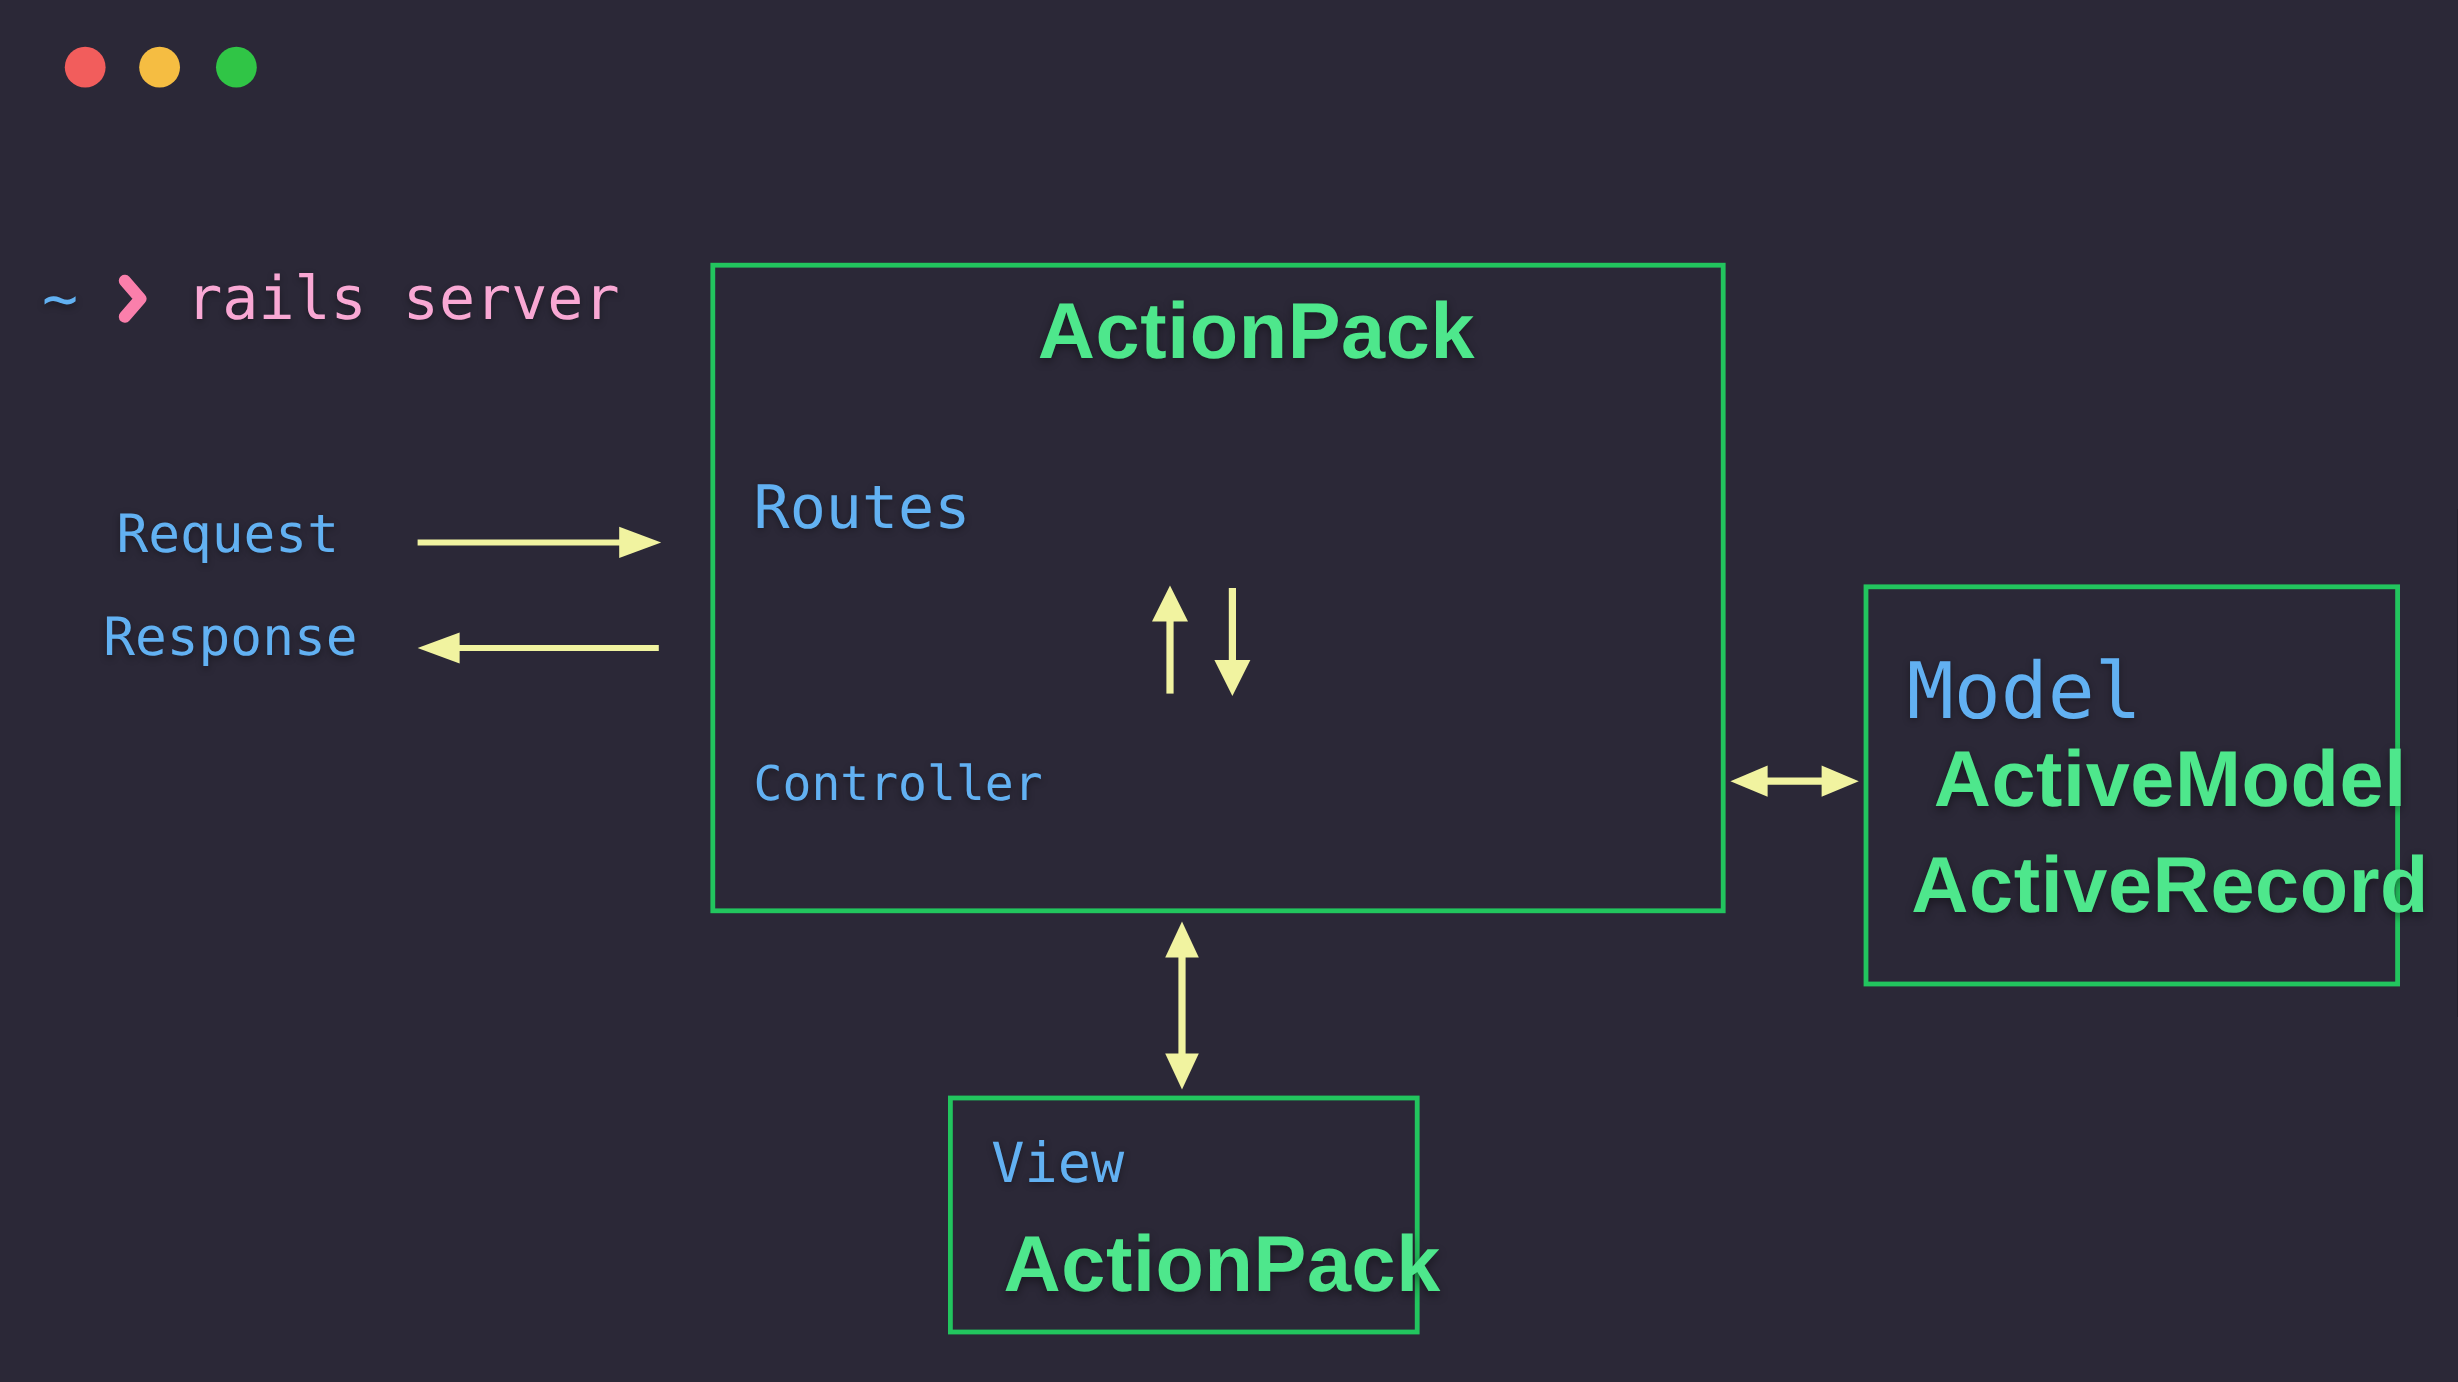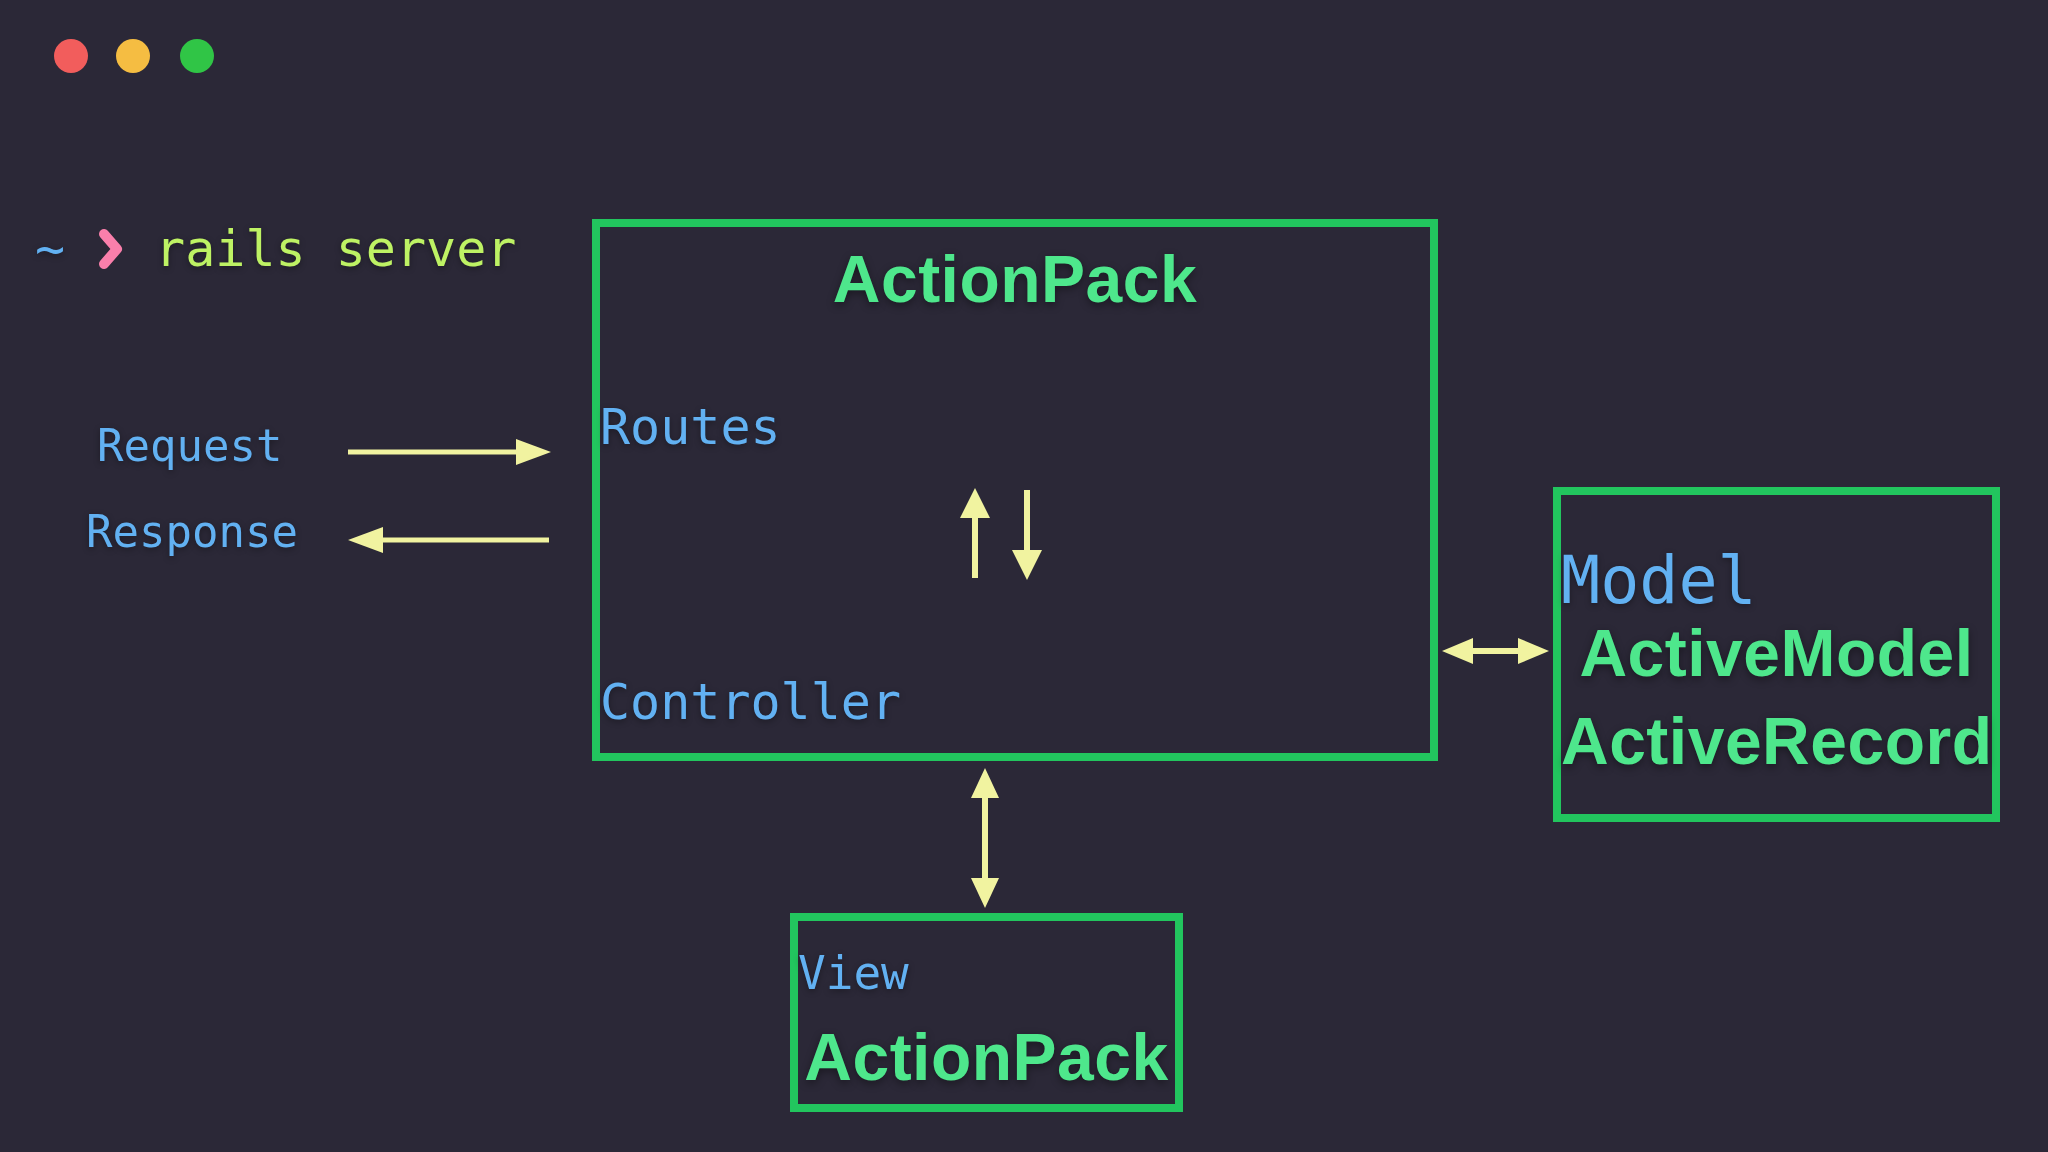--- a/index.html
+++ b/index.html
@@ -35,21 +35,21 @@
     display: flex;
     align-items: center;
     font-size: 50px;
     line-height: 66px;
     white-space: pre;
     text-shadow: 0 2px 6px rgba(0,0,0,.35);
   }
   .prompt .tilde   { color: #62b1f2; }
   .prompt .chevron { width: 28px; height: 42px; margin: 0 30px 0 32px; }
   .prompt .chevron polyline { fill: none; stroke: #fa7fab; stroke-width: 10; stroke-linecap: round; stroke-linejoin: round; }
-  .prompt .command { color: #bef264; }
+  .prompt .command { color: #f9a8d4; }
 
   
   .io-label {
     position: absolute;
     color: #62b1f2;
     font-size: 44px;
     line-height: 56px;
     text-shadow: 0 2px 6px rgba(0,0,0,.35);
   }
   .io-label.request  { left: 97px; top: 418px; }
@@ -63,22 +63,23 @@
   .request-arrow   { left: 346px; top: 434px; }
   .response-arrow  { left: 348px; top: 522px; }
   .routes-up       { left: 958px;  top: 488px; }
   .routes-down     { left: 1010px; top: 488px; }
   .pack-view-arrow { left: 967px;  top: 768px; }
   .pack-model-arrow{ left: 1442px; top: 633px; }
 
   
   .box {
     position: absolute;
-    border: 8px solid #22c55e;
+    border: 4px solid #22c55e;
     background: transparent;
+    padding-left: 32px;
   }
   .box.actionpack { left: 592px;  top: 219px; width: 846px; height: 542px; }
   .box.model      { left: 1553px; top: 487px; width: 447px; height: 335px; }
   .box.view       { left: 790px;  top: 913px; width: 393px; height: 199px; }
 
   .mono-label {
     position: absolute;
     width: 100%;
     text-align: left;
     color: #62b1f2;
@@ -91,21 +92,21 @@
     color: #4ee78c;
     font-family: "Liberation Sans", sans-serif;
     font-weight: 600;
     letter-spacing: 0.5px;
     text-shadow: 0 3px 8px rgba(0,0,0,.4);
   }
 
   
   .actionpack .box-title  { top: 12px;  font-size: 66px; line-height: 80px; }
   .actionpack .routes     { top: 172px; font-size: 50px; line-height: 56px; }
-  .actionpack .controller { top: 403px; font-size: 50px; line-height: 56px; margin-top: 44px; }
+  .actionpack .controller { top: 403px; font-size: 40px; line-height: 56px; }
 
   
   .model .box-title { top: 58px;  font-size: 65px; line-height: 56px; }
   .model .stack     { top: 114px; font-size: 66px; line-height: 88px; }
 
   
   .view .box-title { top: 25px;  font-size: 46px; line-height: 54px; }
   .view .heading   { top: 96px;  font-size: 66px; line-height: 80px; }
 </style>
 </head>

